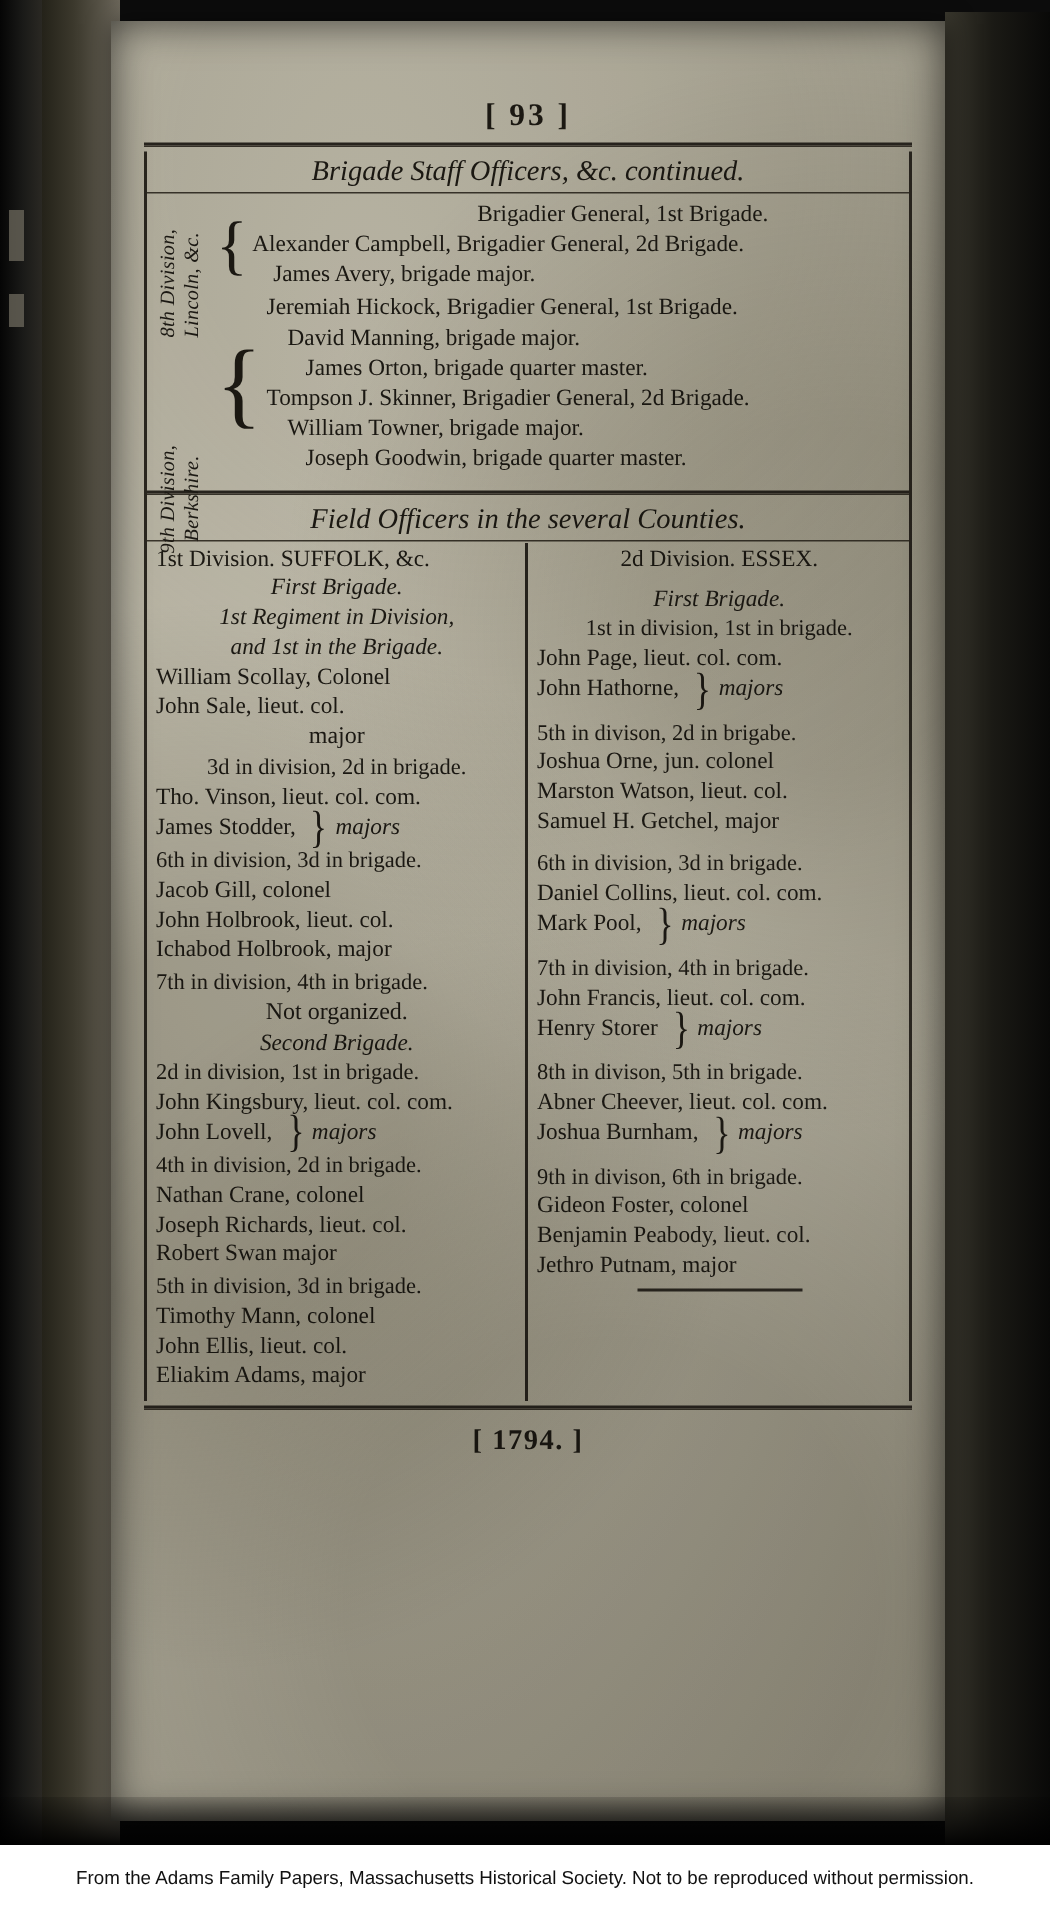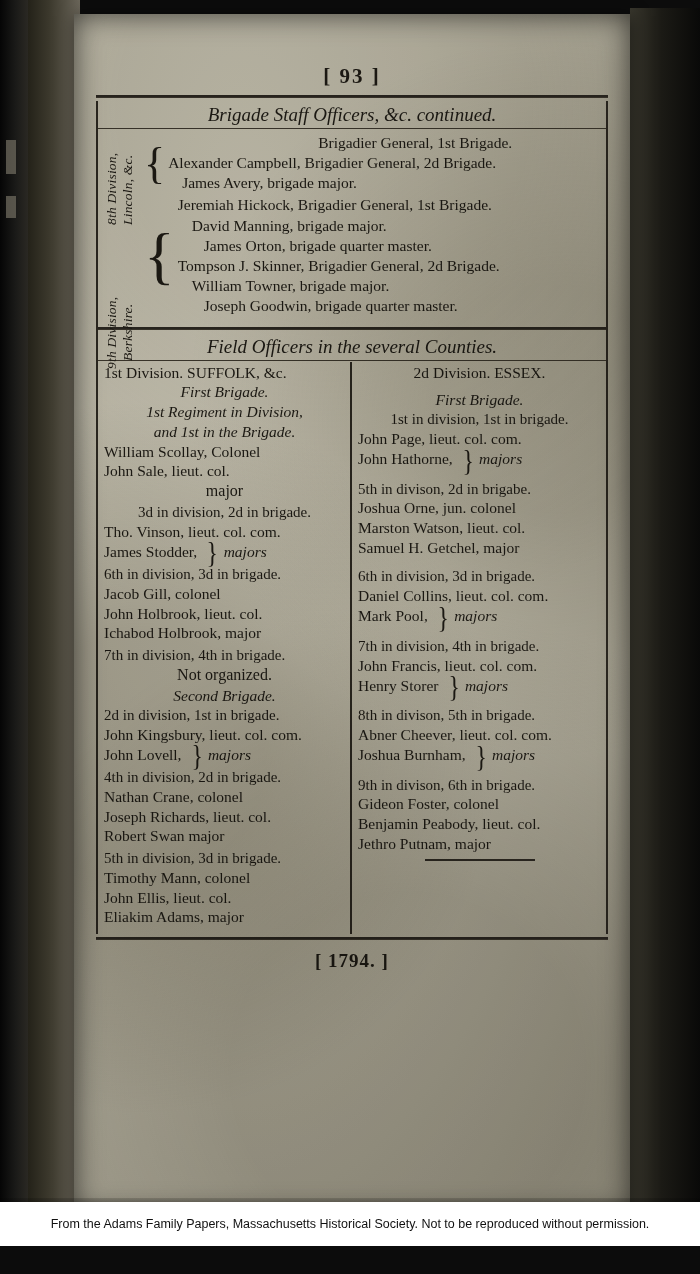--- a/index.html
+++ b/index.html
@@ -209,21 +209,21 @@
   .shortrule {
     width: 110px;
     border-top: 2px solid #2d2922;
     margin: 6px auto 2px auto;
   }
   .gap { height: 7px; }
 
   
   .caption {
     position: absolute;
-    left: 0; top: 1202px;
+    left: 0; top: 1230px;
     width: 700px; height: 44px;
     background: #ffffff;
     color: #111;
     font-family: "Liberation Sans", sans-serif;
     font-size: 12.5px;
     display: flex;
     align-items: center;
     justify-content: center;
     text-align: center;
   }

